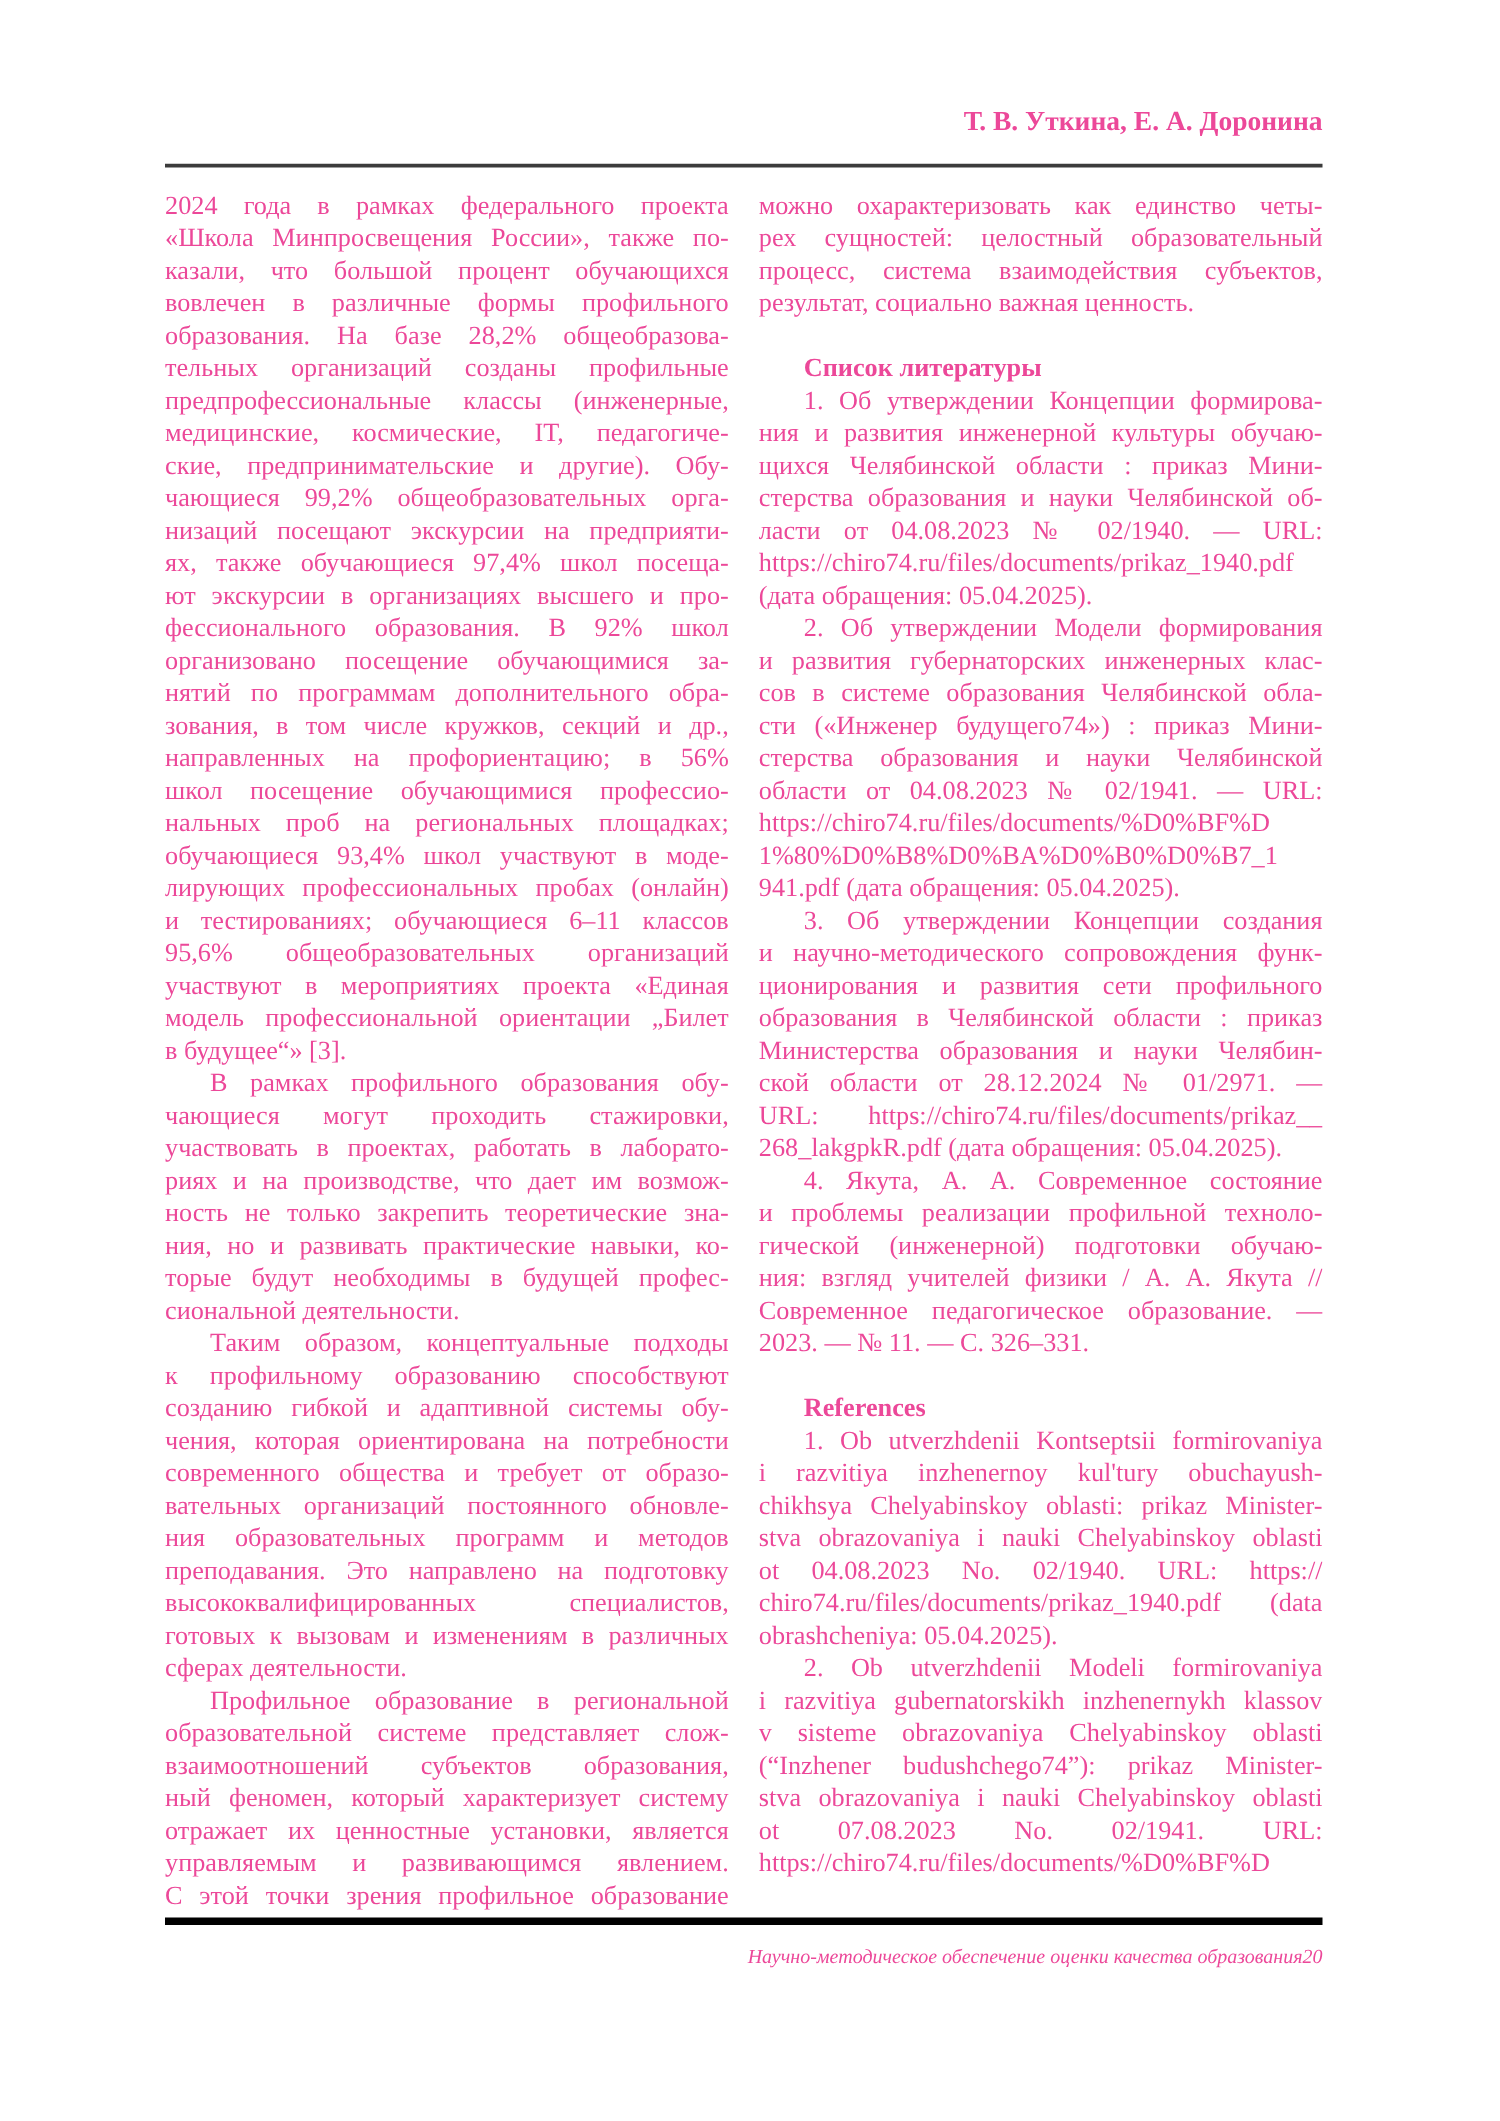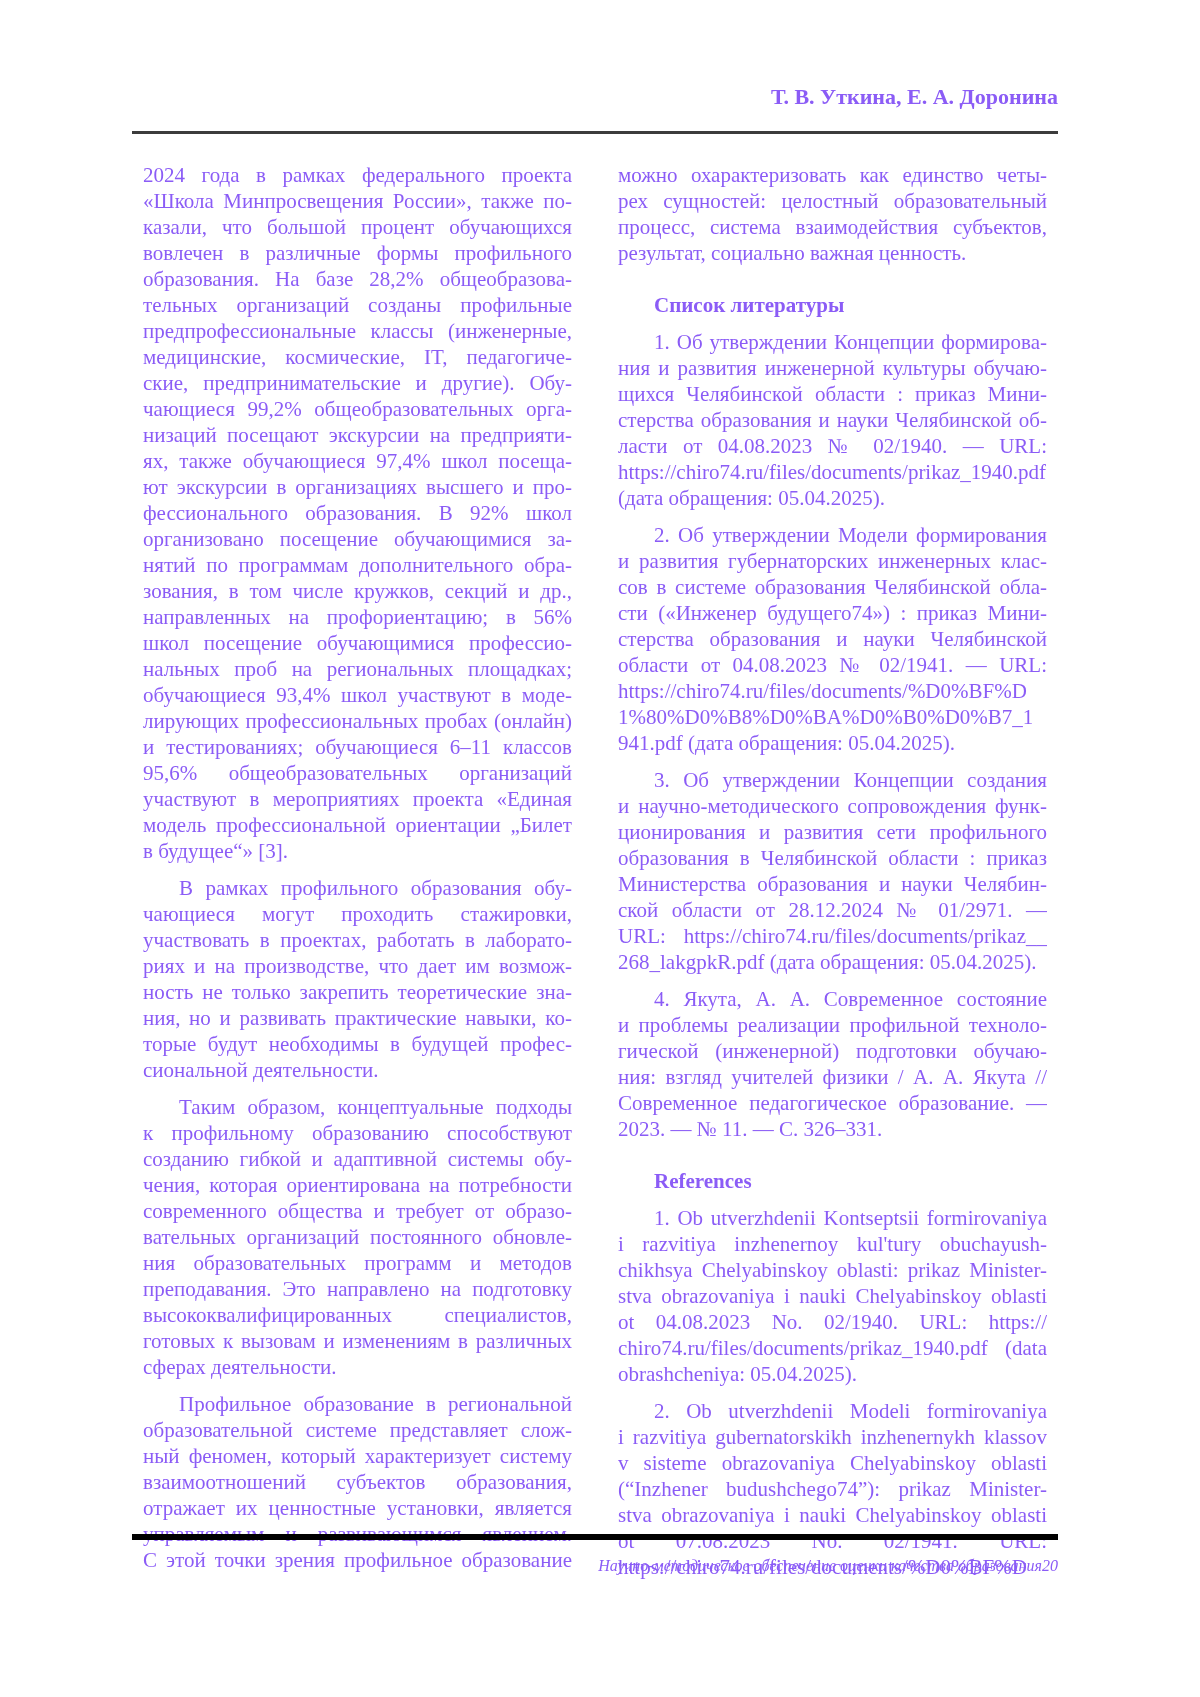--- a/index.html
+++ b/index.html
@@ -1,36 +1,36 @@
 <!DOCTYPE html>
 <html><head>
 <meta charset="utf-8">
 <style>
   html,body{margin:0;padding:0;background:#ffffff;}
   .page{
     position:relative;
     width:1200px;height:1697px;
-    background:#ffffff;color:#8b5cf6;
+    background:#ffffff;color:#ec4899;
     font-family:"Liberation Serif", serif;
     overflow:hidden;
   }
   .authors{
     position:absolute;top:84px;left:132px;width:926px;
     text-align:right;font-weight:bold;font-size:22px;line-height:26px;
   }
   .header-rule{
     position:absolute;top:131px;left:132px;width:926px;height:3px;
     background:#3c3c3c;
   }
   .columns{
     position:absolute;top:151px;left:132px;width:926px;
     display:flex;gap:24px;
   }
   .col{width:451px;}
-  .block{margin:11px;}
+  .block{margin:0;}
   .block.space-before{margin-top:26px;}
   .line{
     font-size:21px;line-height:26px;height:26px;overflow:hidden;
     text-align:justify;text-align-last:justify;
   }
   .line.last{text-align-last:left;}
   .line.indent{text-indent:36px;}
   .block.heading .line{font-weight:bold;text-align-last:left;}
   .footer-rule{
     position:absolute;top:1534px;left:132px;width:926px;height:6px;
@@ -100,22 +100,22 @@
           <div class="line">вательных организаций постоянного обновле-</div>
           <div class="line">ния образовательных программ и методов</div>
           <div class="line">преподавания. Это направлено на подготовку</div>
           <div class="line">высококвалифицированных специалистов,</div>
           <div class="line">готовых к вызовам и изменениям в различных</div>
           <div class="line last">сферах деятельности.</div>
         </div>
         <div class="block paragraph">
           <div class="line indent">Профильное образование в региональной</div>
           <div class="line">образовательной системе представляет слож-</div>
+          <div class="line">взаимоотношений субъектов образования,</div>
           <div class="line">ный феномен, который характеризует систему</div>
-          <div class="line">взаимоотношений субъектов образования,</div>
           <div class="line">отражает их ценностные установки, является</div>
           <div class="line">управляемым и развивающимся явлением.</div>
           <div class="line">С этой точки зрения профильное образование</div>
         </div>
       </div>
     <div class="col">
         <div class="block paragraph">
           <div class="line">можно охарактеризовать как единство четы-</div>
           <div class="line">рех сущностей: целостный образовательный</div>
           <div class="line">процесс, система взаимодействия субъектов,</div>

